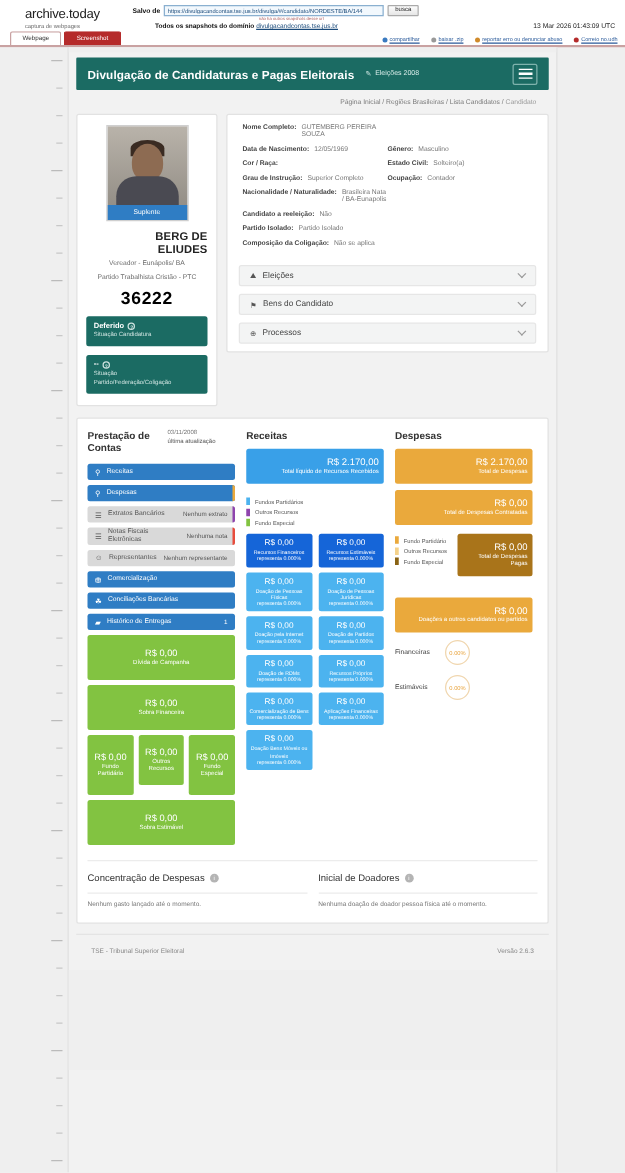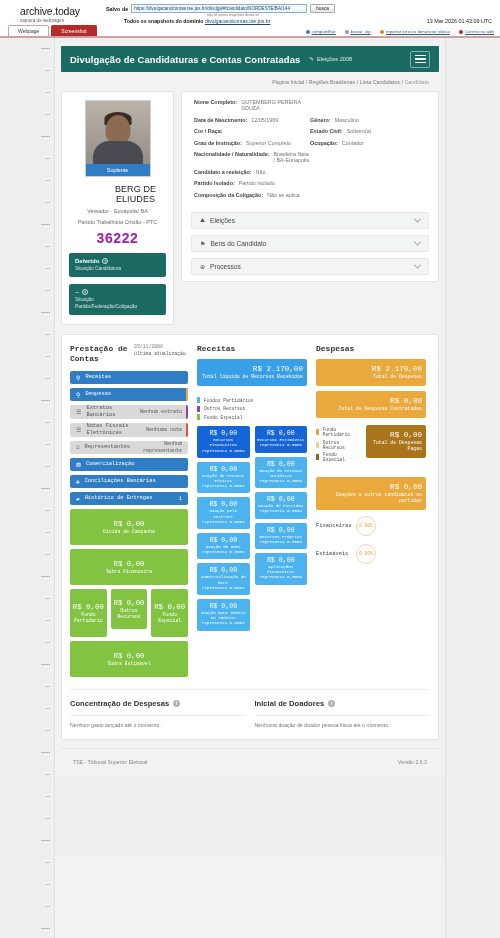--- a/index.html
+++ b/index.html
@@ -100,23 +100,23 @@
   .photo .hair{ position:absolute; left:50%; top:11px; transform:translateX(-50%);
      width:27px;height:13px;border-radius:50% 50% 0 0; background:#3a2b22;}
   .photo .body{ position:absolute; left:50%; bottom:9px; transform:translateX(-50%);
      width:50px;height:26px;border-radius:16px 16px 0 0; background:#4a4a52;}
   .photo .neck{ position:absolute; left:50%; bottom:31px; transform:translateX(-50%);
      width:12px;height:9px; background:#8d6b52;}
   .suplente{
     position:absolute; left:0; right:0; bottom:0; height:12px; background:#2f7dc4;
     color:#fff; font-size:5.4px; display:flex; align-items:center; justify-content:center;
   }
-  .candname{ text-align:center; font-size:9px; font-weight:normal; color:#222; margin-top:7px; letter-spacing:.1px;margin-left:36px;}
+  .candname{ text-align:right; font-size:9px; font-weight:bold; color:#222; margin-top:7px; letter-spacing:.1px;margin-left:36px;}
   .candsub{ text-align:center; font-size:5.4px; color:#6d6d6d; margin-top:3px; line-height:8px;}
-  .candnum{ text-align:center; font-size:14px; font-weight:bold; color:#a21caf; margin-top:4px; letter-spacing:.6px;}
+  .candnum{ text-align:center; font-size:14px; font-weight:bold; color:#000000; margin-top:4px; letter-spacing:.6px;}
   .statusbox{ background:#1b6b63; color:#fff; border-radius:2px; padding:5px 6px; margin-top:7px;}
   .statusbox .s1{ font-size:6px; font-weight:bold; display:flex; align-items:center; gap:3px;}
   .statusbox .s2{ font-size:4.8px; color:#cfe4e1; margin-top:2px; line-height:6.4px;}
   .qmark{ display:inline-block; width:6px;height:6px;border-radius:50%;
      border:.8px solid #cfe4e1; color:#cfe4e1; font-size:4px; line-height:5px; text-align:center;}
 
   .detailcard{ flex:1; }
   .dc-head{ display:flex; align-items:baseline; padding:7px 9px 6px; border-bottom:1px solid #ececec;}
   .dc-head .h1{ font-size:10px; font-weight:bold; color:#333;}
   .dc-head .sp{ flex:1;}
@@ -135,21 +135,21 @@
     height:17px; display:flex; align-items:center; padding:0 8px; margin-bottom:6px;
     font-size:6.6px; color:#444; cursor:pointer;
   }
   .accitem .ic{ margin-right:5px; font-size:6px; color:#555;}
   .accitem .sp{flex:1;}
   .chev{ width:5px;height:5px; border-right:1px solid #9a9a9a; border-bottom:1px solid #9a9a9a;
          transform:rotate(45deg) translate(-1px,-1px);}
 
   
   .contas{ background:#fff; border:1px solid #e2e2e2; border-radius:2px; margin-top:9px; padding:9px 8px 9px;}
-  .contas-cols{ display:flex; gap:9px; align-items:flex-start;font-family:Liberation Mono, monospace;}
+  .contas-cols{ display:flex; gap:9px; align-items:flex-start;}
   .col-left{ width:118px;}
   .col-mid{ width:110px;}
   .col-right{ width:110px; }
 
   .pc-head{ display:flex; align-items:flex-start; margin-bottom:7px;}
   .pc-title{ font-size:8px; font-weight:bold; color:#333; line-height:10px; width:58px;}
   .pc-date{ font-size:4.8px; color:#777; line-height:6.4px; margin-left:6px;}
   .pc-date b{ display:block; color:#555; font-weight:normal;}
 
   .menu-item{
@@ -192,21 +192,21 @@
   .tile .l{ font-size:4.2px; line-height:5.2px; margin-top:1px;}
 
   .pct-row{ display:flex; align-items:center; margin-top:6px; margin-bottom:8px;}
   .pct-lbl{ font-size:5.4px; color:#444; width:40px;}
   .pct-circle{ width:20px;height:20px;border-radius:50%; border:1px solid #f0d6ae;
      display:flex; align-items:center; justify-content:center; font-size:4.6px; color:#e8a33c;}
 
   
   .bottom3{ display:flex; gap:9px; border-top:1px solid #ececec; margin-top:8px; padding-top:9px;}
   .b3col{ flex:1;}
-  .b3-title{ font-size:7.6px; font-weight:bold; color:#333; display:flex; align-items:center; gap:4px;}
+  .b3-title{ font-size:7.6px; font-weight:normal; color:#333; display:flex; align-items:center; gap:4px;}
   .b3-info{ width:7px;height:7px;border-radius:50%; background:#b4b4b4; color:#fff; font-size:4.6px;
             display:flex;align-items:center;justify-content:center;}
   .b3-hr{ height:1px; background:#ececec; margin:7px 0 6px;}
   .b3-text{ font-size:5.2px; color:#777; line-height:7.4px;}
 
   .footer{ display:flex; align-items:center; padding:10px 12px 12px; margin-top:8px;
      border-top:1px solid #e4e4e4; background:#f2f2f2;}
   .footer .ft{ font-size:5.2px; color:#888;}
   .footer .sp{flex:1;}
   .bottompad{ height:80px; background:#efefef;}
@@ -300,21 +300,21 @@
       <div class="tick" style="top: 824px;"></div>
       <div class="tick" style="top: 846px;"></div>
       <div class="tick" style="top: 868px;"></div>
       <div class="tickmaj" style="top: 890px;"></div>
     </div>
 
   <div class="page">
     <div class="topstrip"></div>
 
     <div class="appbar">
-      <span class="title">Divulgação de Candidaturas e Contas Contratadas</span>
+      <span class="title">Divulgação de Candidaturas e Pagas Eleitorais</span>
       <span class="elect">
         <span>✎</span>
         <span>Eleições 2008</span>
       </span>
       <span class="spacer"></span>
       <span class="hamb">
           <i></i>
           <i></i>
           <i></i>
         </span>

